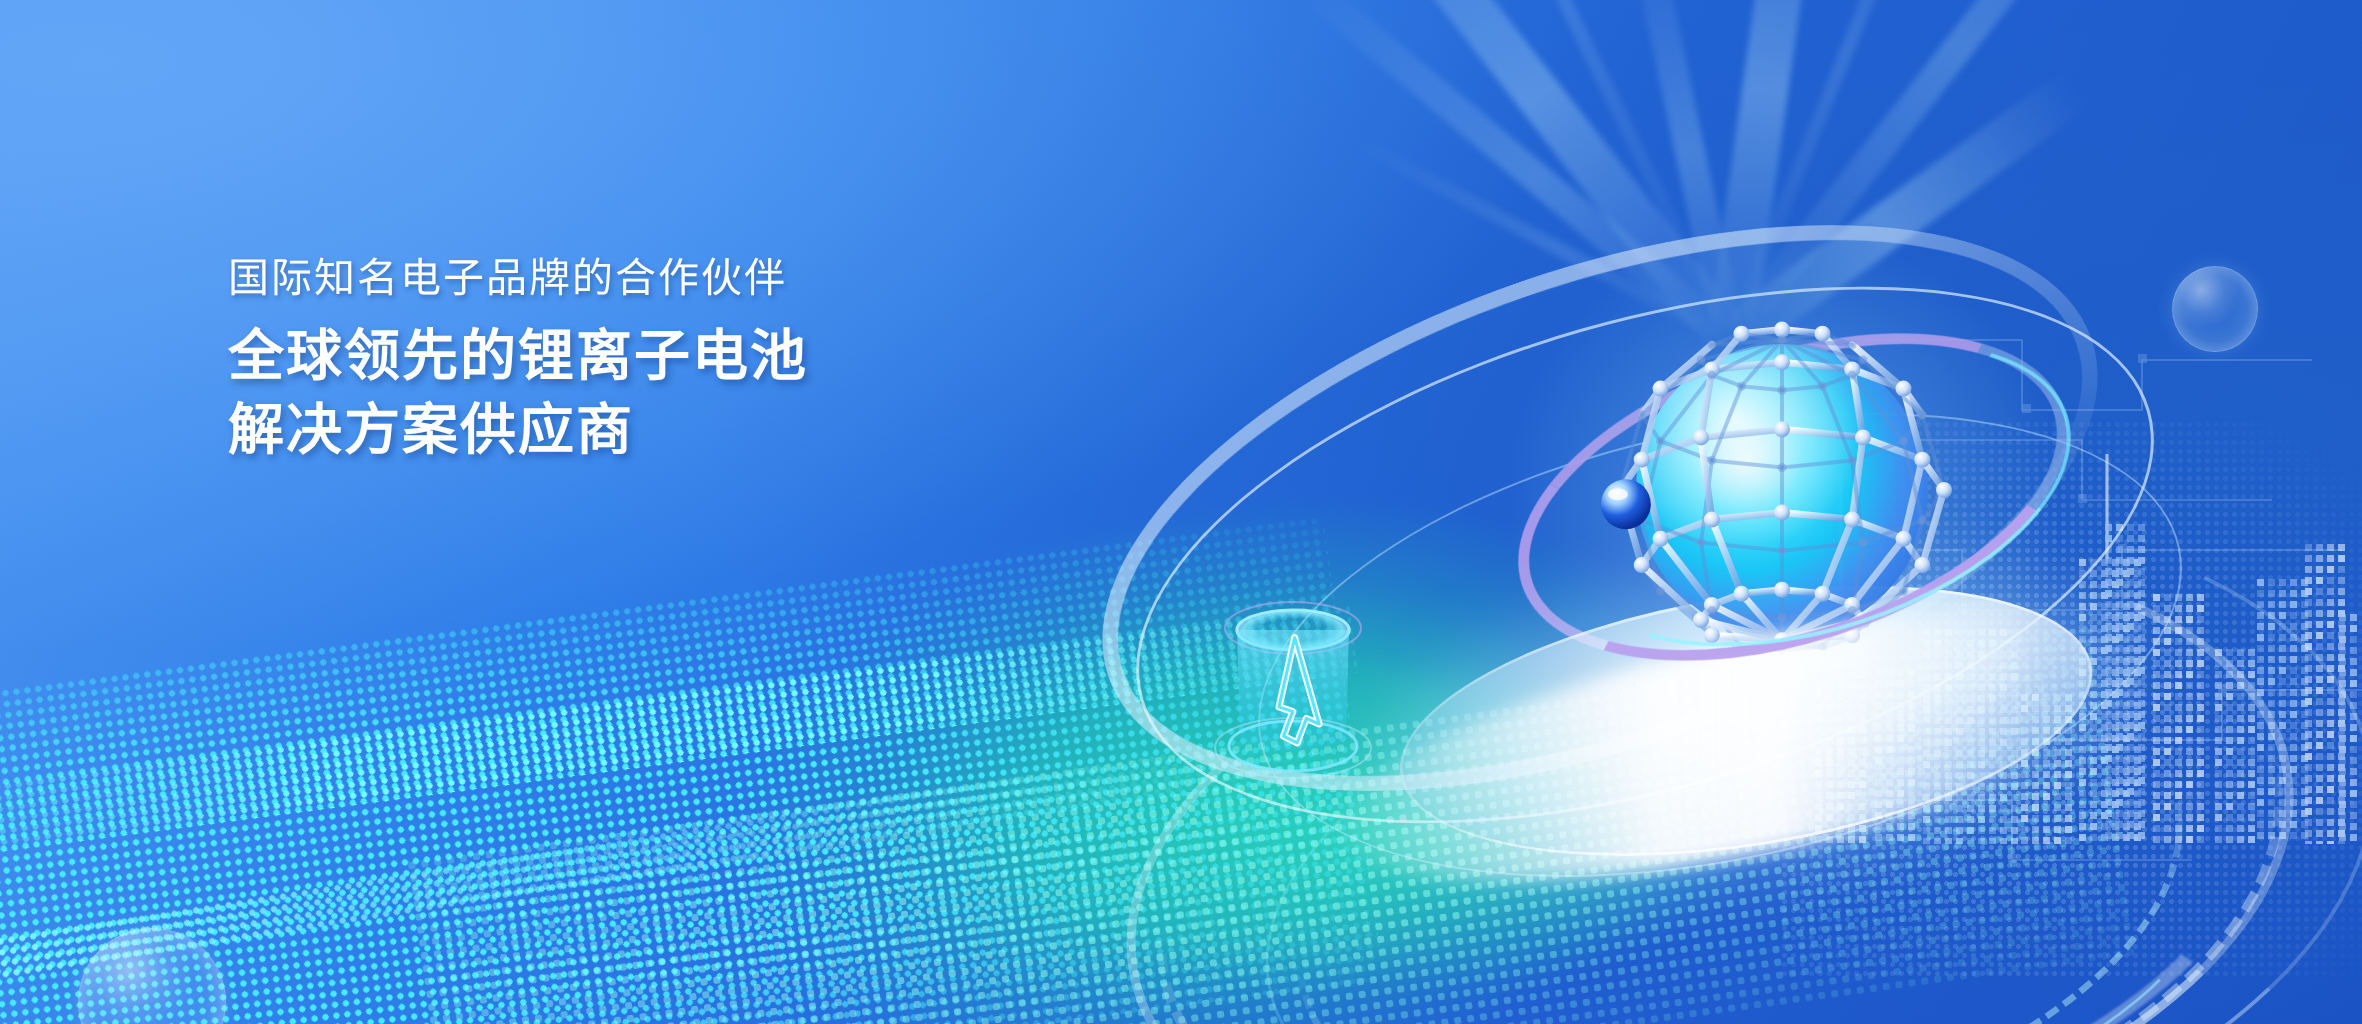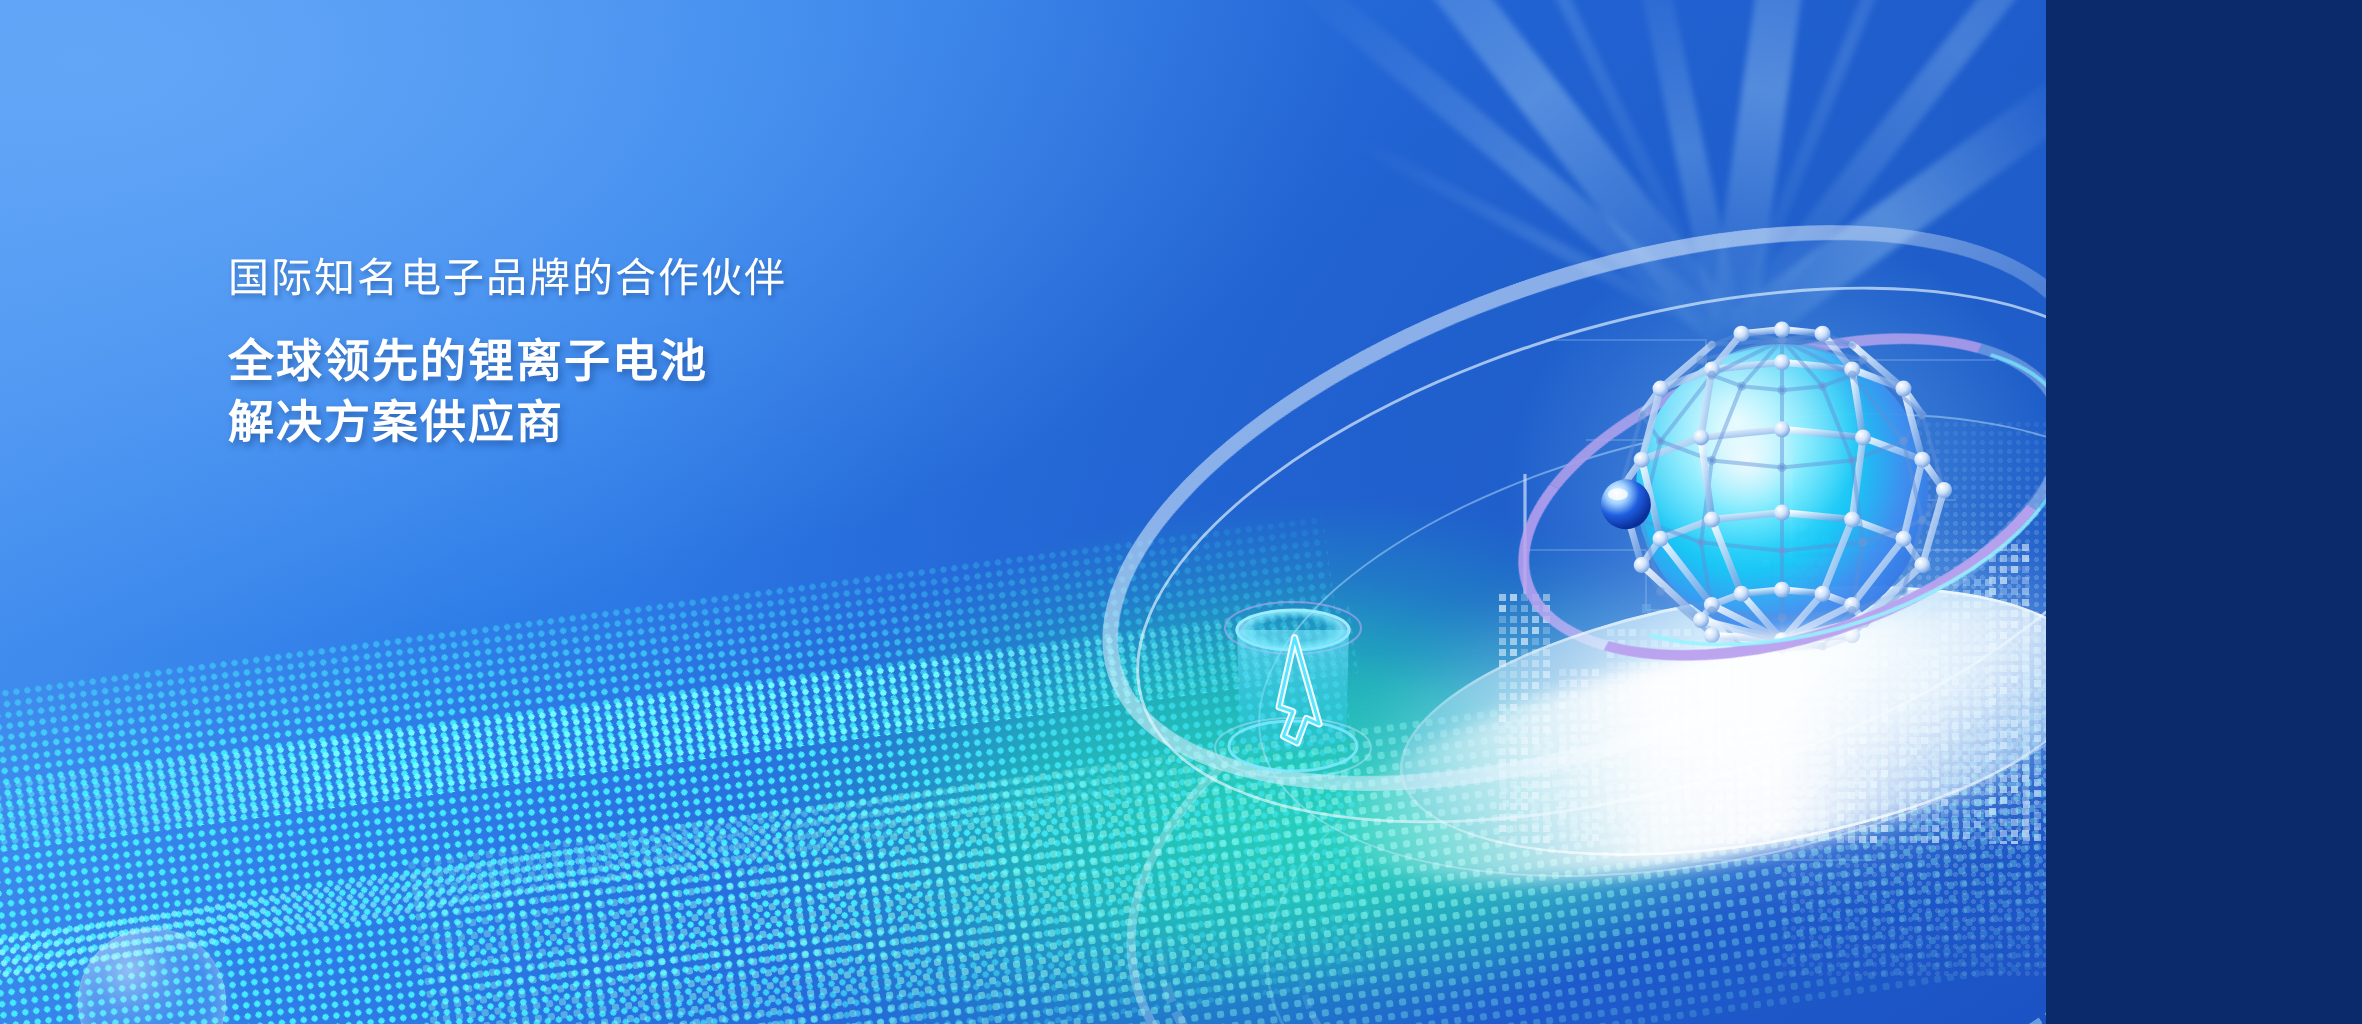--- a/index.html
+++ b/index.html
@@ -1,21 +1,21 @@
 <!DOCTYPE html>
 <html lang="zh-CN"><head>
 <meta charset="utf-8">
 <title>Banner</title>
 <style>
   html,body{margin:0;padding:0;background:#0a2a6b;}
   *{box-sizing:border-box;}
 
   .stage{
     position:relative;
-    width:2046px;
+    width:2362px;
     height:1024px;
     overflow:hidden;
     font-family:"Liberation Sans","DejaVu Sans",sans-serif;
     background:
       radial-gradient(130% 120% at 4% 6%, #62a6f7 0%, rgba(98,166,247,0) 48%),
       radial-gradient(120% 120% at 96% 42%, #1f5fc9 0%, rgba(31,95,201,0) 55%),
       linear-gradient(118deg,#4e97f2 0%,#2f7ee8 30%,#2263d6 60%,#1b51c3 100%);
   }
 
   
@@ -234,22 +234,22 @@
   .bubble-bl{left:78px;top:928px;width:148px;height:148px;}
 
   
   .copy{position:absolute;left:228px;top:258px;z-index:30;}
   .eyebrow{
     font-size:41px;font-weight:400;color:#ffffff;letter-spacing:2px;
     text-shadow:2px 3px 5px rgba(16,54,120,.42);
     white-space:nowrap;line-height:1;
   }
   .headline{
-    margin-top:32px;
-    font-size:46px;font-weight:700;color:#ffffff;letter-spacing:2px;
+    margin-top:20px;
+    font-size:56px;font-weight:700;color:#ffffff;letter-spacing:2px;
     line-height:1.33;
     text-shadow:3px 4px 7px rgba(14,50,118,.45);
     white-space:pre-line;
   }
 
   
   .circuit{
     position:absolute;right:0;top:300px;width:520px;height:620px;opacity:.30;
   }
   .circuit svg{width:100%;height:100%;display:block;}

